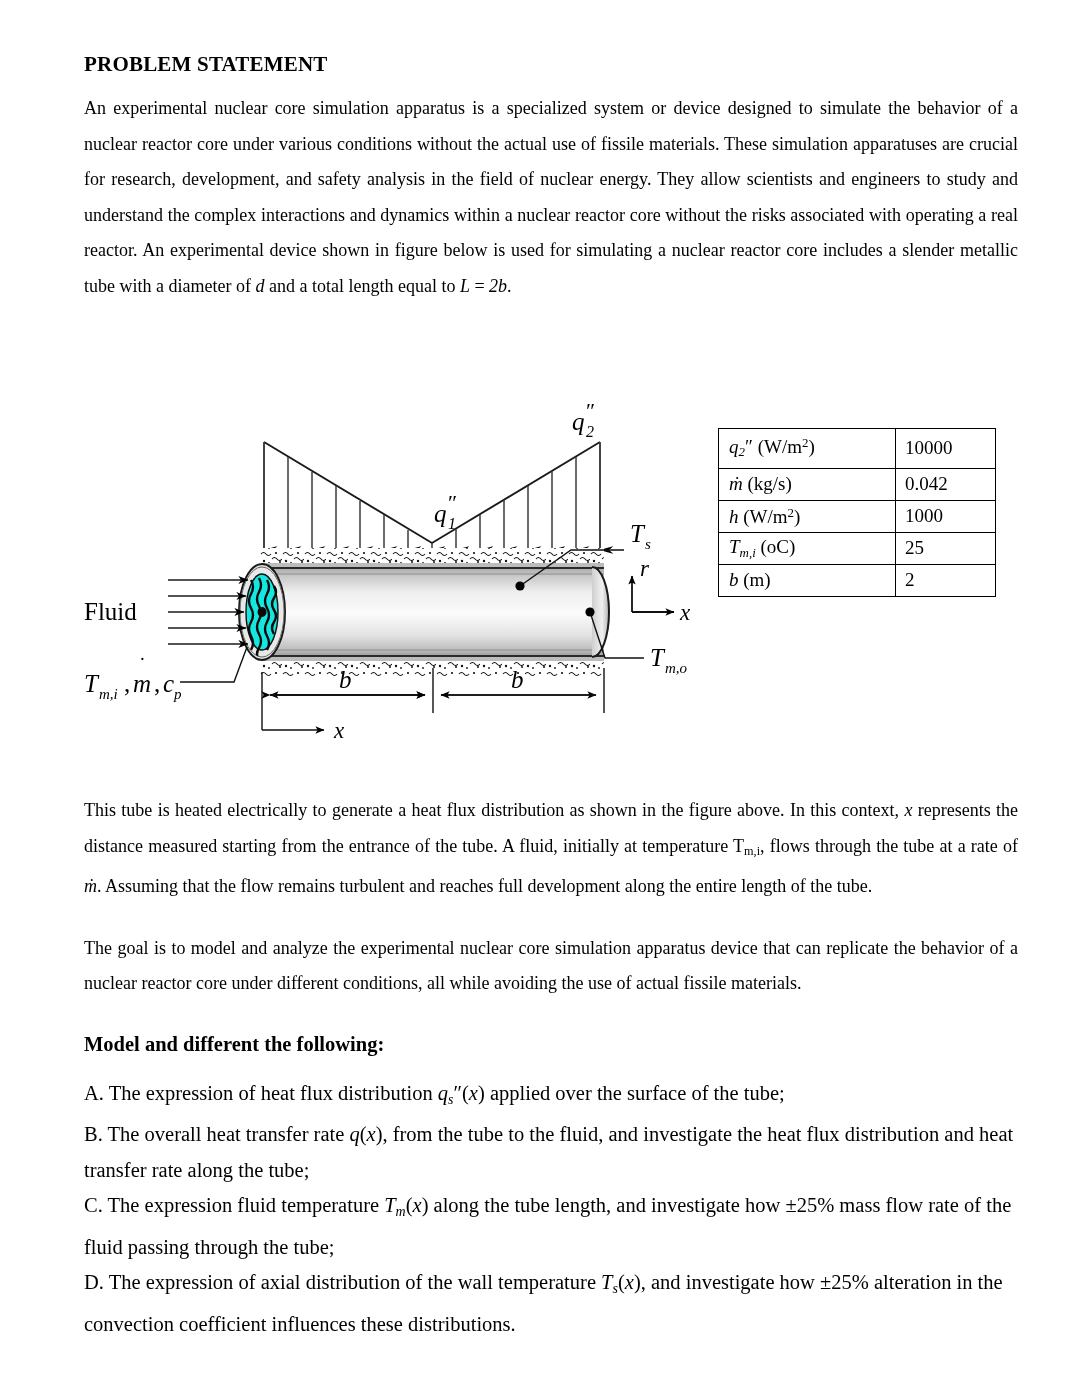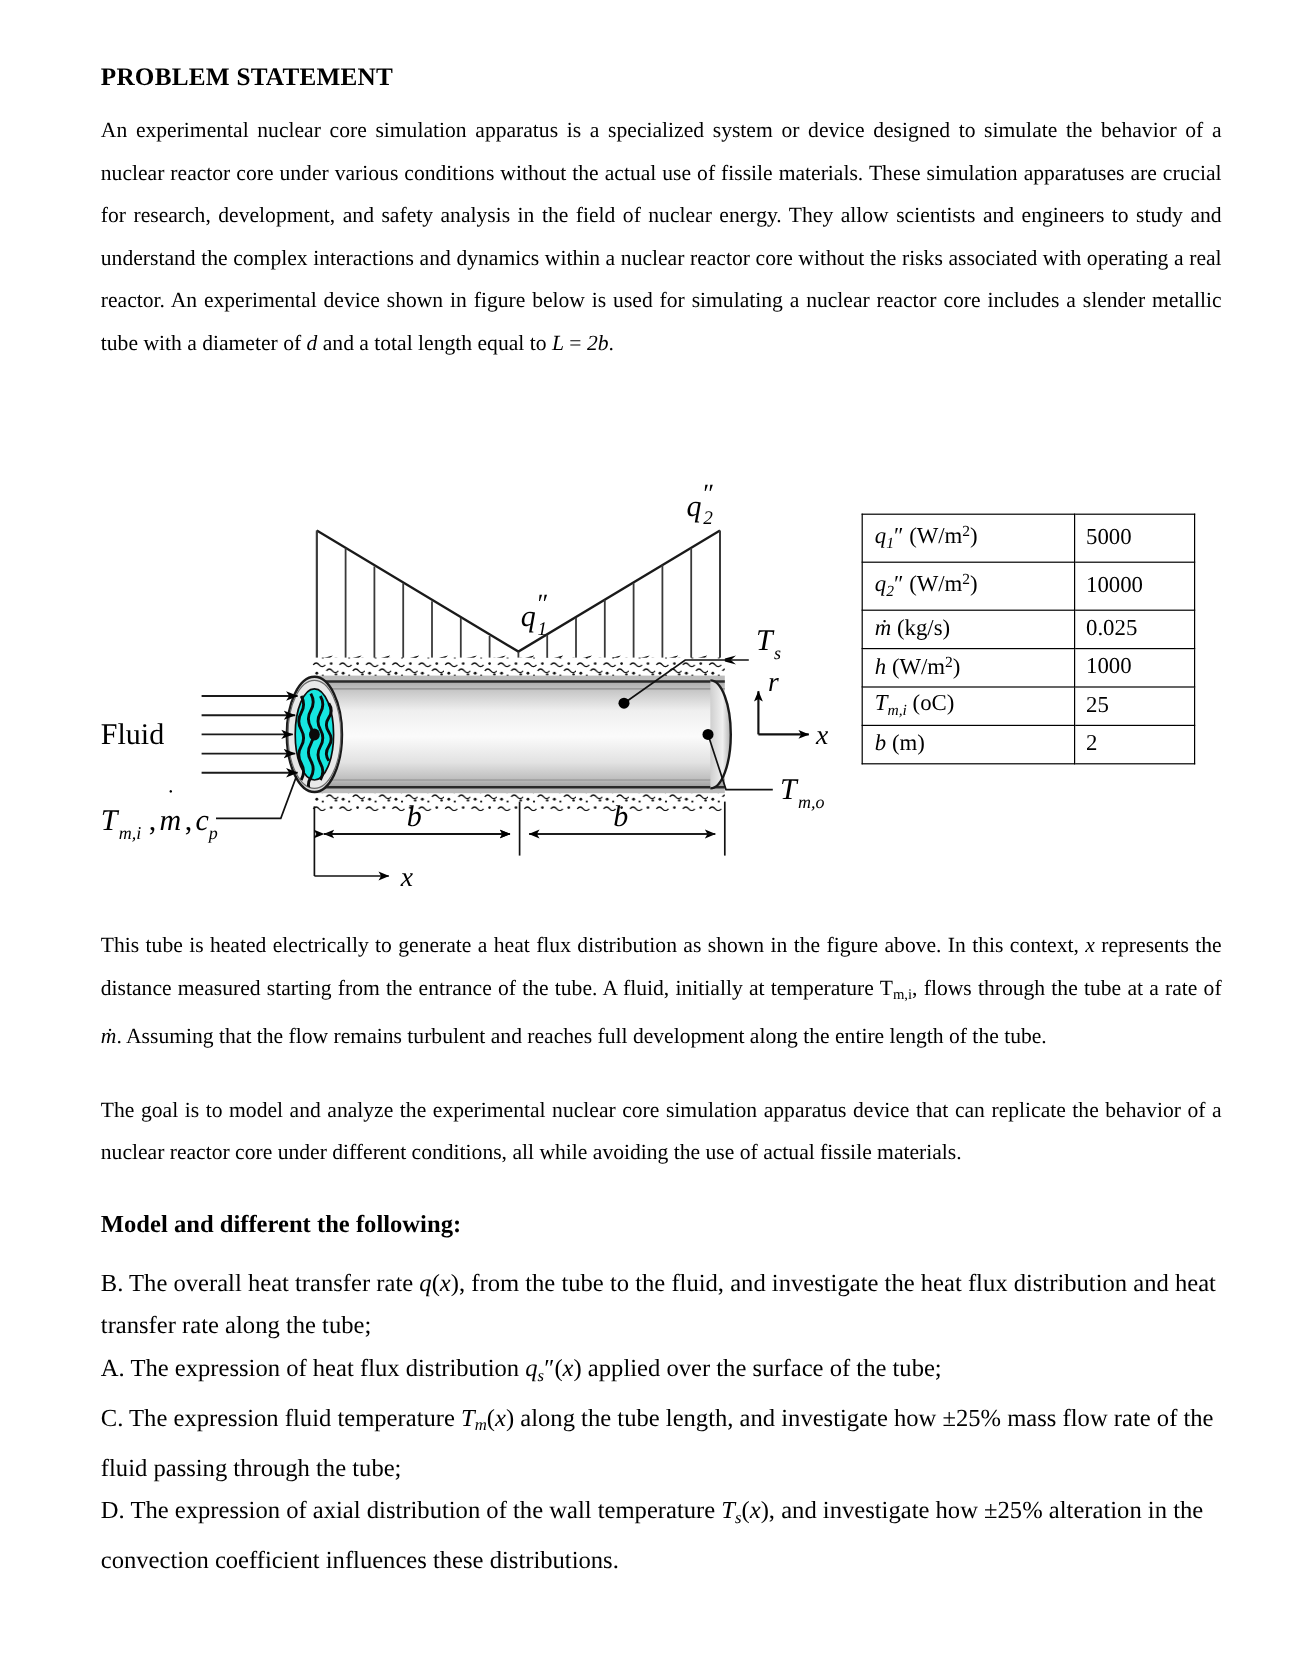--- a/index.html
+++ b/index.html
@@ -296,35 +296,29 @@
         <text x="427" y="288" font-size="25" font-style="italic">b</text>
 
         <text x="250" y="338" font-size="23" font-style="italic">x</text>
       </g>
     </svg>
 
     <table class="param-table">
       <tbody>
         <tr class="tall">
           <td class="name">
-            <i>q</i><span class="sub">1</span><span class="prime">″</span> (W/m<span class="sup">2</span>)
-          </td>
-          <td class="val">5000</td>
-        </tr>
-        <tr class="tall">
-          <td class="name">
             <i>q</i><span class="sub">2</span><span class="prime">″</span> (W/m<span class="sup">2</span>)
           </td>
           <td class="val">10000</td>
         </tr>
         <tr>
           <td class="name">
             <i>ṁ</i> (kg/s)
           </td>
-          <td class="val">0.025</td>
+          <td class="val">0.042</td>
         </tr>
         <tr>
           <td class="name">
             <i>h</i> (W/m<span class="sup">2</span>)
           </td>
           <td class="val">1000</td>
         </tr>
         <tr>
           <td class="name">
             <i>T</i><span class="sub">m,i</span> (oC)
@@ -334,33 +328,33 @@
         <tr>
           <td class="name">
             <i>b</i> (m)
           </td>
           <td class="val">2</td>
         </tr>
       </tbody>
     </table>
   </div>
 
-  <div class="content" style="top: 770px;">
+  <div class="content" style="top: 793px;">
 
     <p class="para"><span>This tube is heated electrically to generate a heat flux distribution as shown in the figure above. In this context,</span> <i class="mathit">x</i> <span>represents the distance measured starting from the entrance of the tube. A fluid, initially at temperature</span> T<span class="subn">m,i</span><span>, flows through the tube at a rate of</span> <i class="mathit">ṁ</i><span>. Assuming that the flow remains turbulent and reaches full development along the entire length of the tube.</span></p>
 
     <p class="para" style="">The goal is to model and analyze the experimental nuclear core simulation apparatus device that can replicate the behavior of a nuclear reactor core under different conditions, all while avoiding the use of actual fissile materials.</p>
 
     <p class="subhead">Model and different the following:</p>
 
     <div class="itemlist">
 
+      <p class="item"><span>A. The expression of heat flux distribution</span> <i class="mathit">q</i><span class="sub">s</span><span class="prime">″</span>(<i>x</i>) <span>applied over the surface of the tube;</span></p>
+
       <p class="item"><span>B. The overall heat transfer rate</span> <i class="mathit">q</i>(<i>x</i>)<span>, from the tube to the fluid, and investigate the heat flux distribution and heat transfer rate along the tube;</span></p>
-
-      <p class="item"><span>A. The expression of heat flux distribution</span> <i class="mathit">q</i><span class="sub">s</span><span class="prime">″</span>(<i>x</i>) <span>applied over the surface of the tube;</span></p>
 
       <p class="item"><span>C. The expression fluid temperature</span> <i class="mathit">T</i><span class="sub">m</span>(<i>x</i>) <span>along the tube length, and investigate how ±25% mass flow rate of the fluid passing through the tube;</span></p>
 
       <p class="item"><span>D. The expression of axial distribution of the wall temperature</span> <i class="mathit">T</i><span class="sub">s</span>(<i>x</i>)<span>, and investigate how ±25% alteration in the convection coefficient influences these distributions.</span></p>
 
     </div>
   </div>
 
 </div>
 

